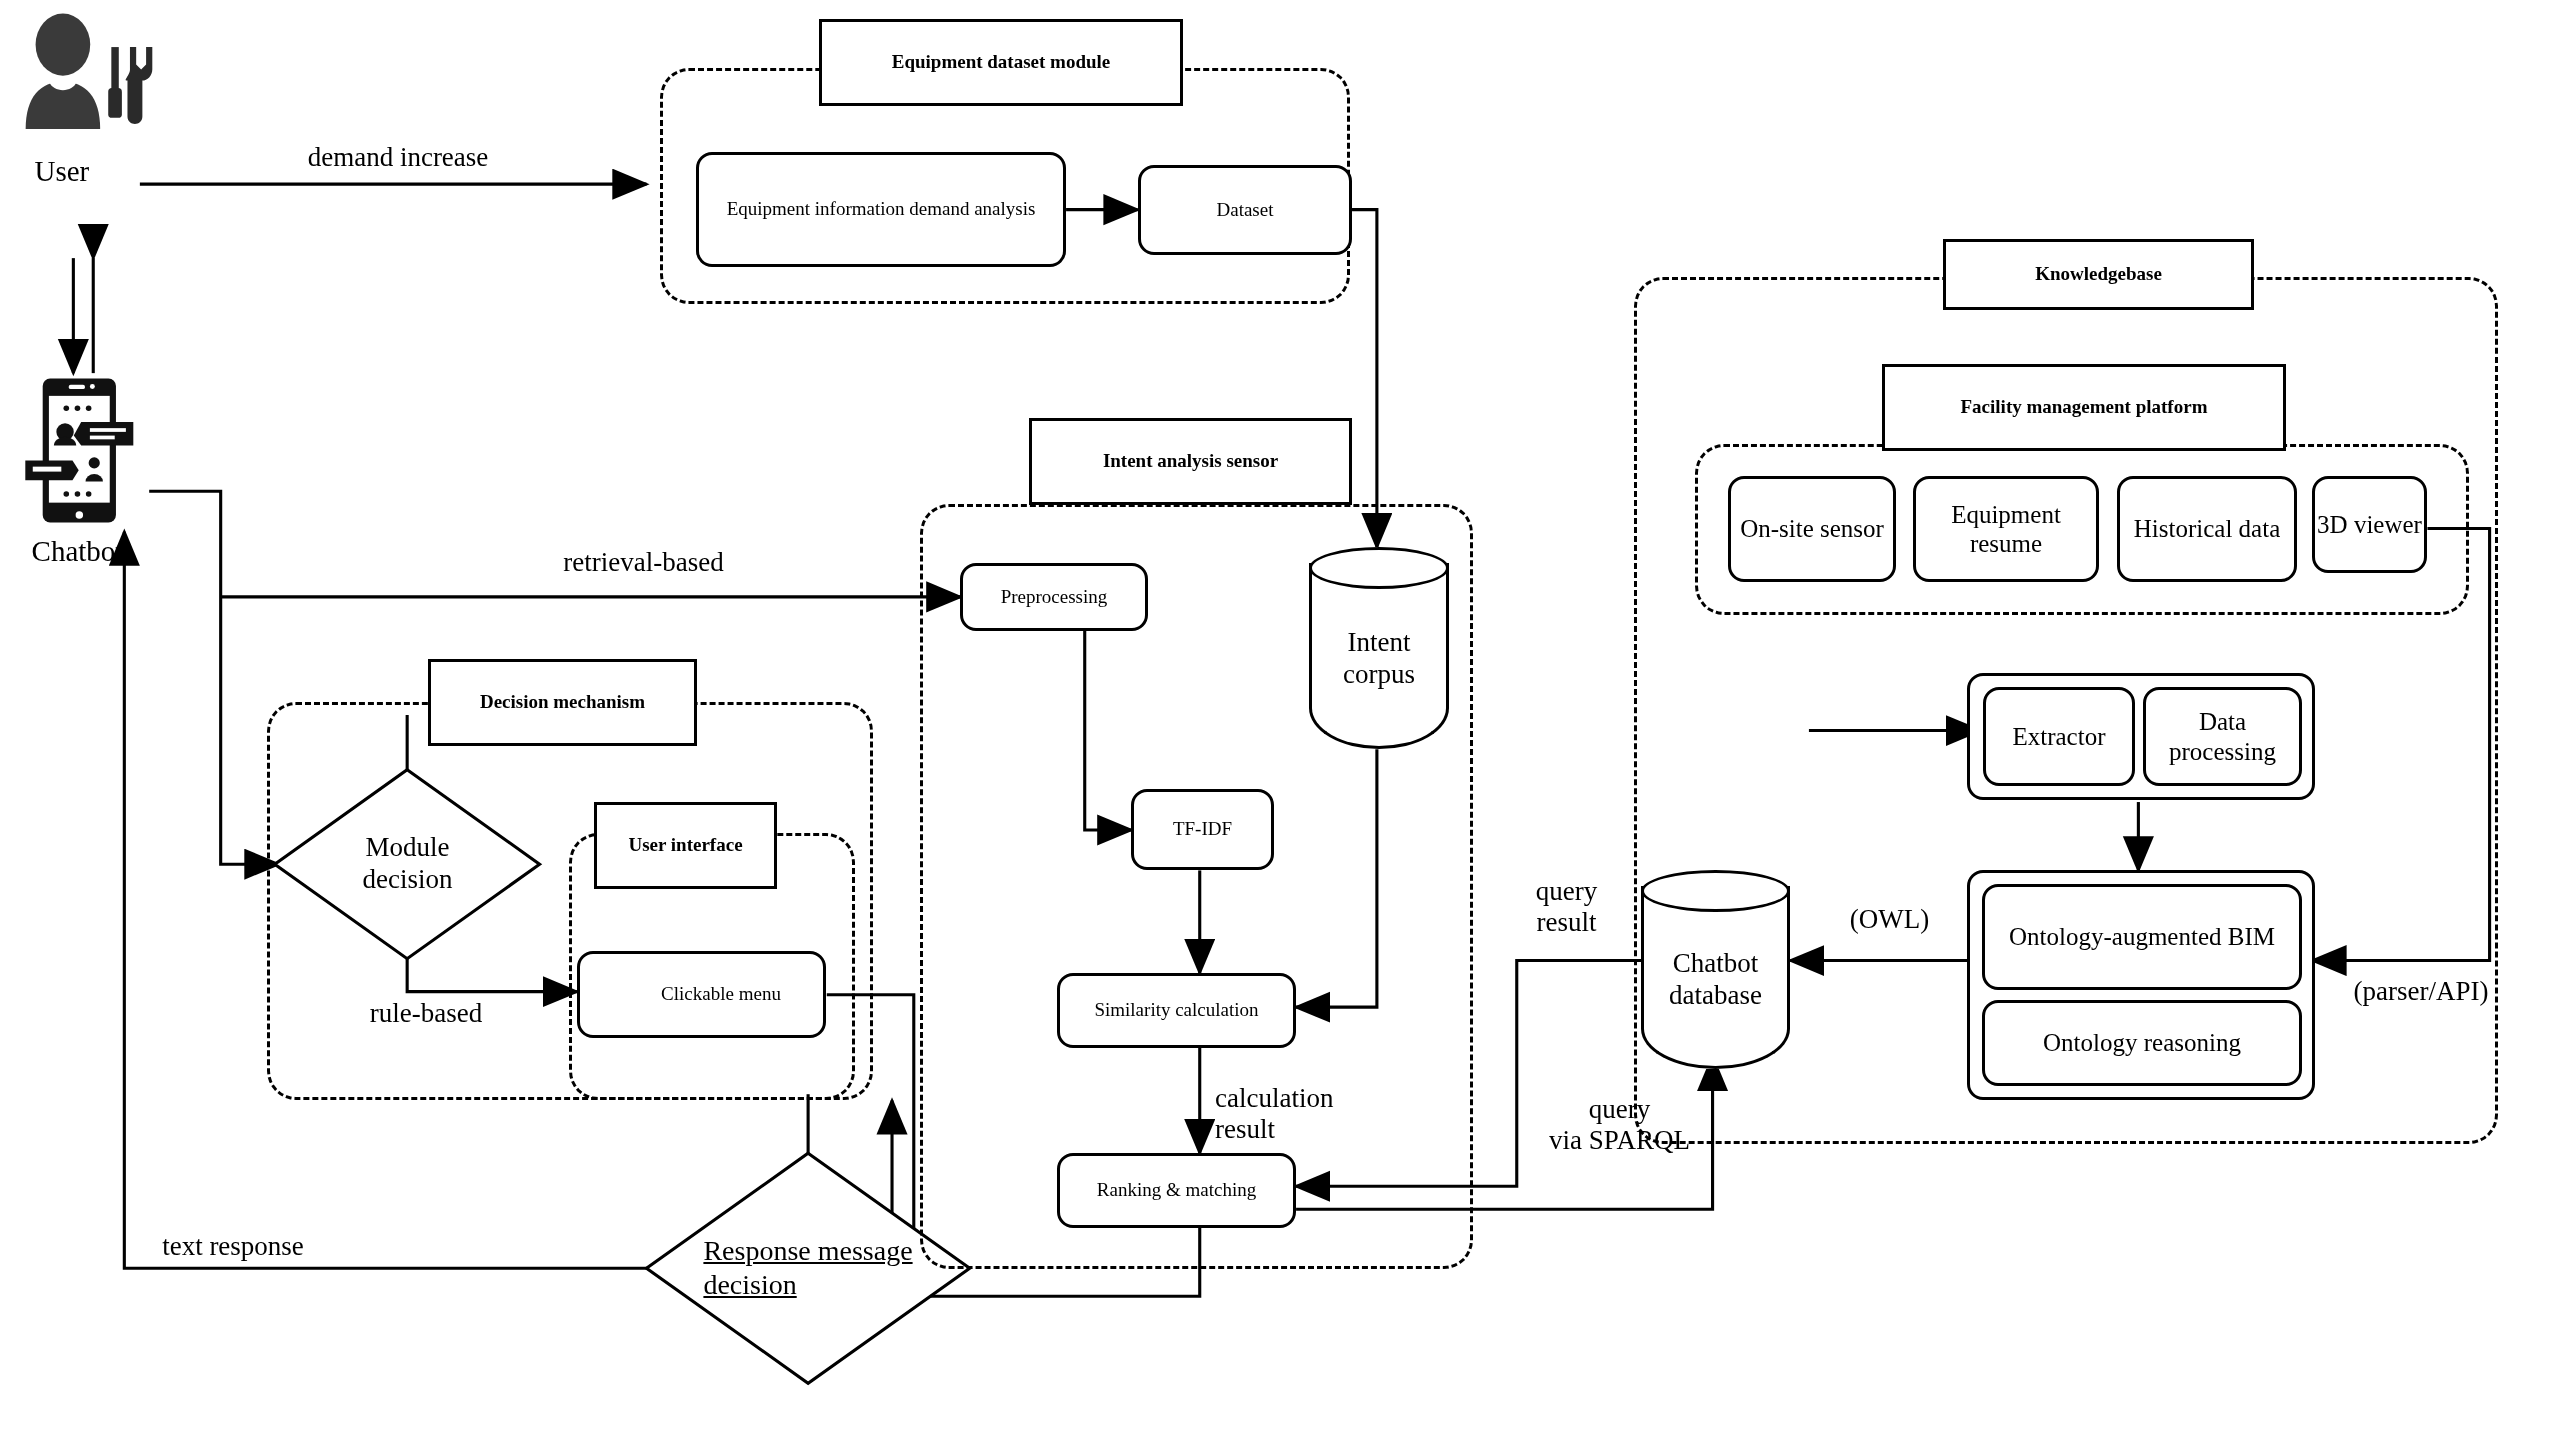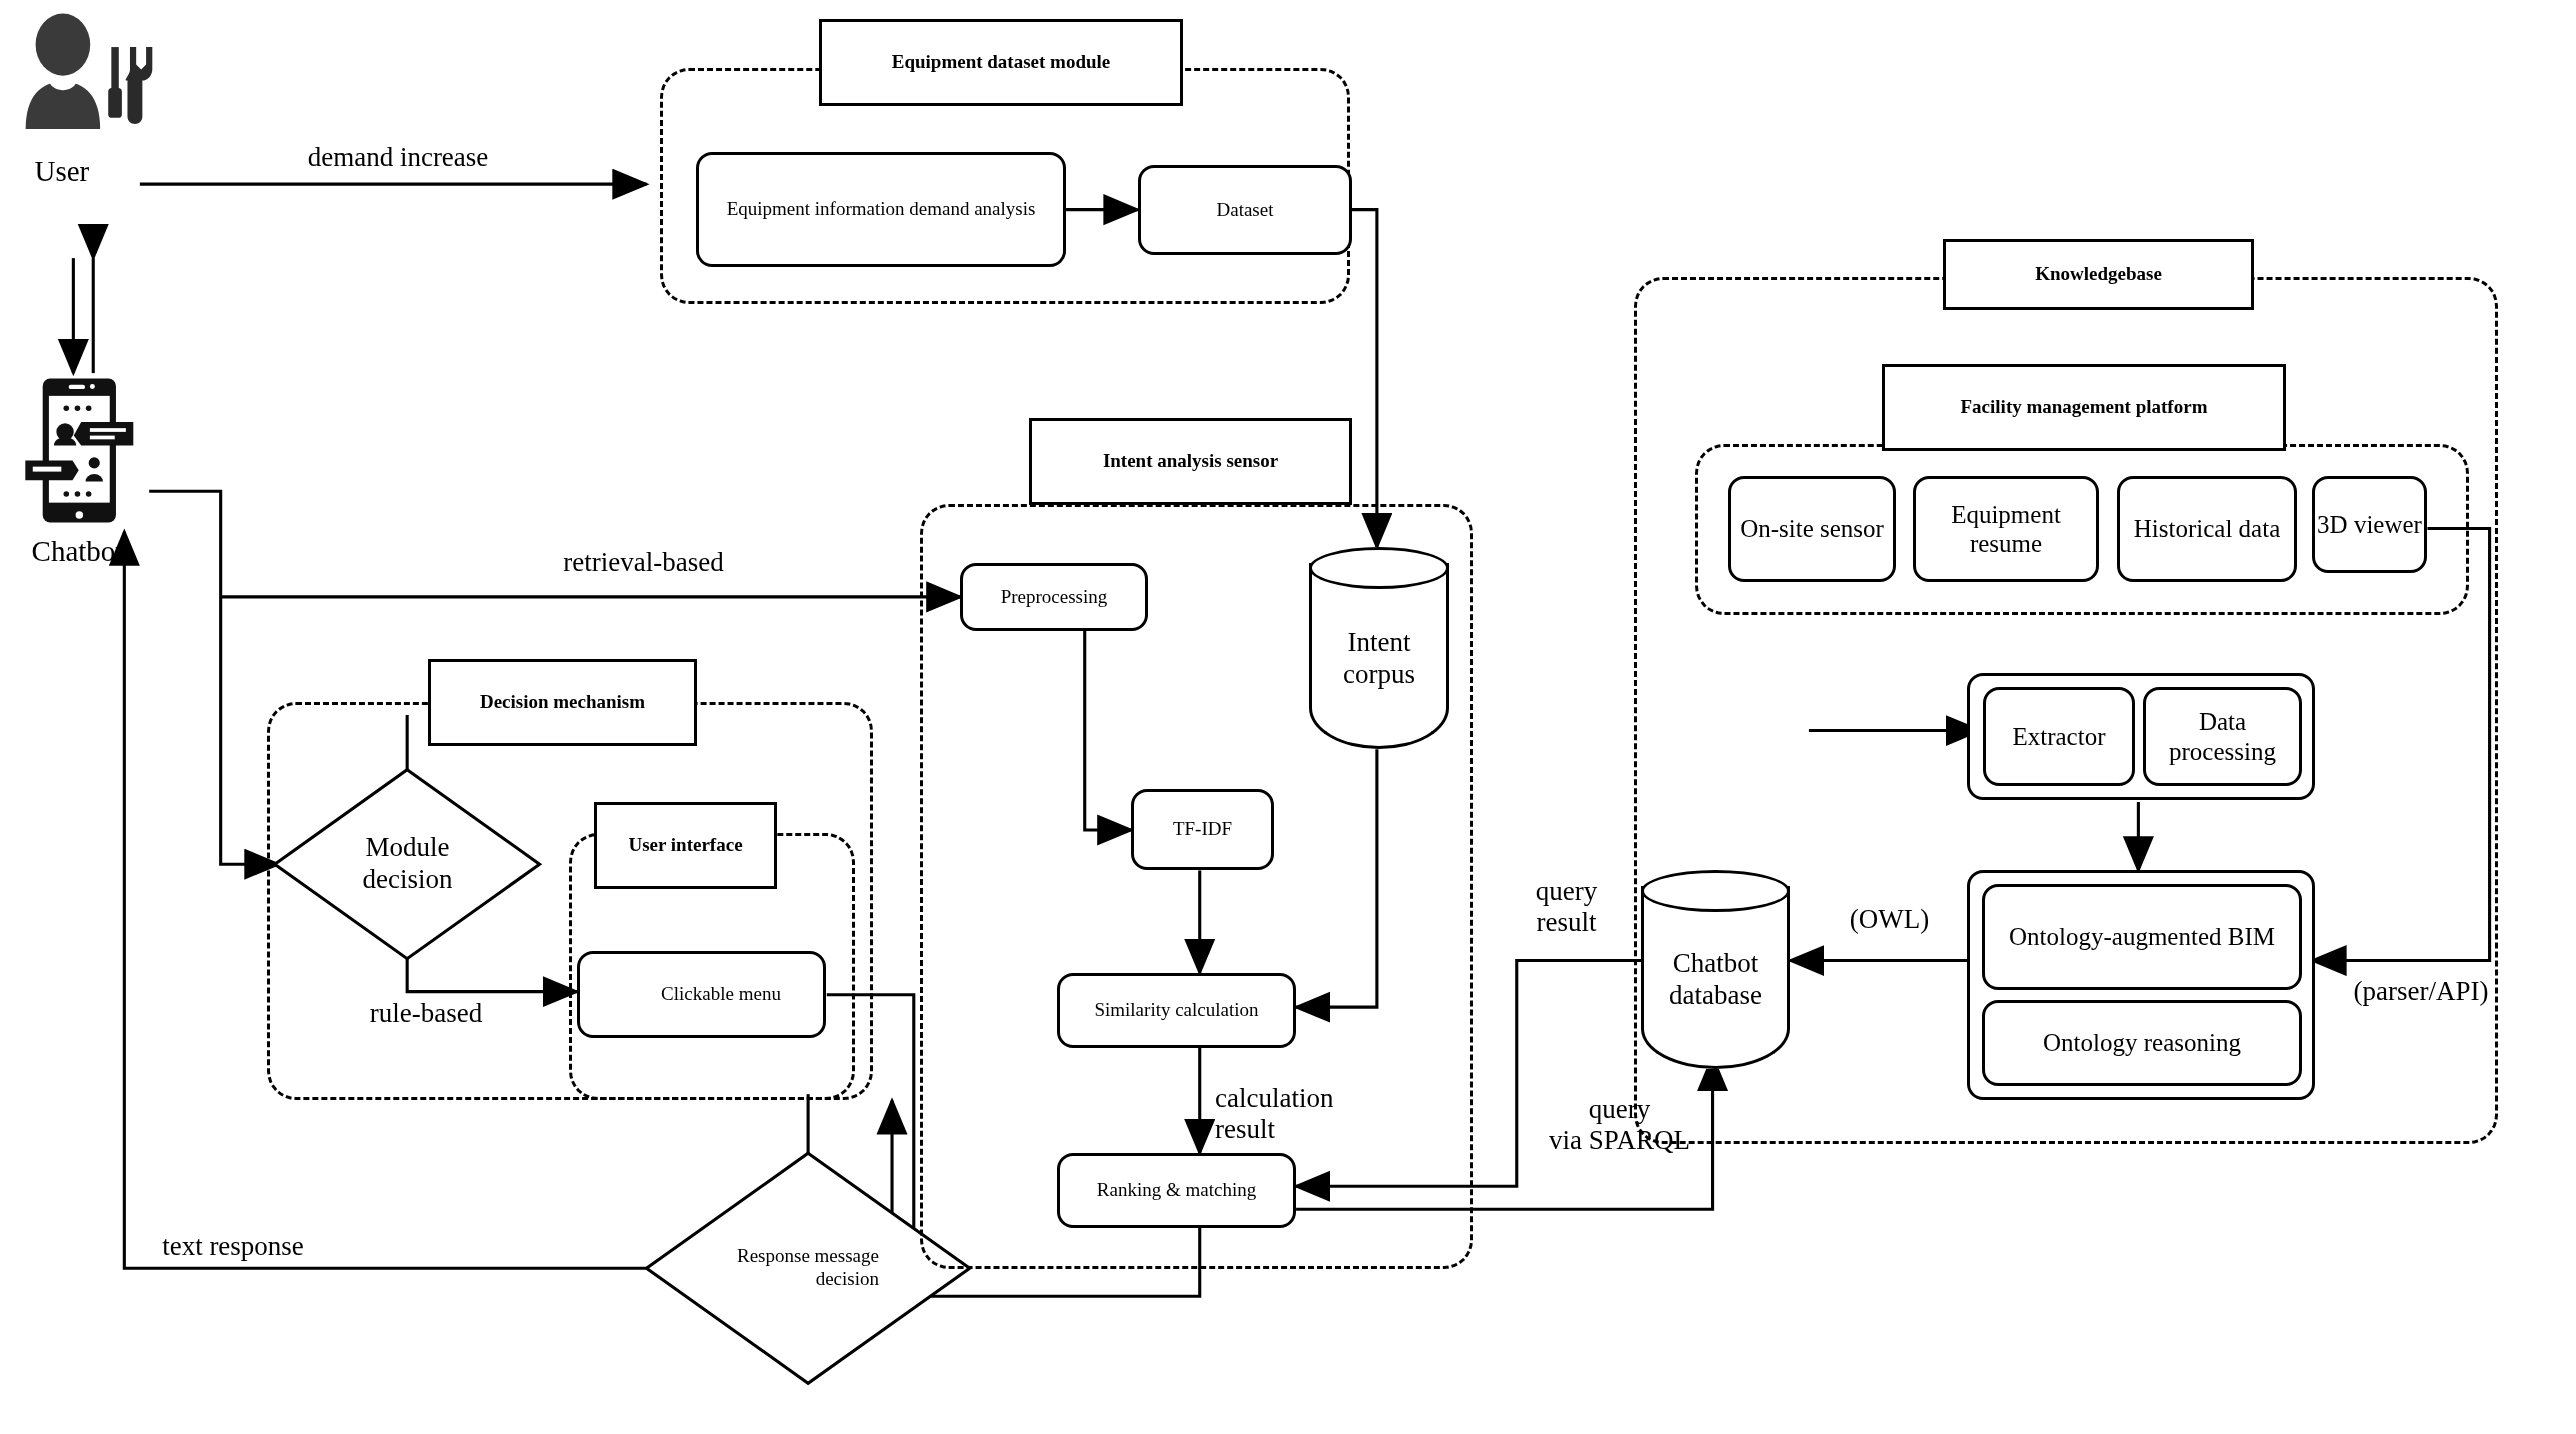--- a/index.html
+++ b/index.html
@@ -224,21 +224,21 @@
   <div class="cyl" style="left:1641px;top:870px;width:149px;height:199px;">
     <div class="body"></div>
     <div class="top"></div>
     <div class="lbl">Chatbot
 database</div>
   </div>
 
   <div class="dlabel" style="position:absolute;left:308px;top:817px;width:199px;height:93px;display:flex;align-items:center;justify-content:center;text-align:center;font-size:27px;line-height:1.18;z-index:7;white-space:pre-line;">Module
 decision</div>
 
-  <div class="dlabel" style="position:absolute;left:668px;top:1221px;width:280px;height:93px;display:flex;align-items:center;justify-content:center;text-align:right;font-size:19px;line-height:1.18;z-index:7;white-space:pre-line;">Response message
+  <div class="dlabel" style="position:absolute;left:668px;top:1221px;width:280px;height:93px;display:flex;align-items:center;justify-content:center;text-align:left;font-size:28px;line-height:1.18;z-index:7;white-space:pre-line;text-decoration:underline;">Response message
 decision</div>
 
   <div class="elabel" style="left:280px;top:142px;width:236px;">demand increase</div>
 
   <div class="elabel" style="left:513px;top:547px;width:261px;">retrieval-based</div>
 
   <div class="elabel" style="left:339px;top:998px;width:174px;">rule-based</div>
 
   <div class="elabel" style="left:1215px;top:1060px;width:205px;text-align:left;margin-top:23px;">calculation
 result</div>

